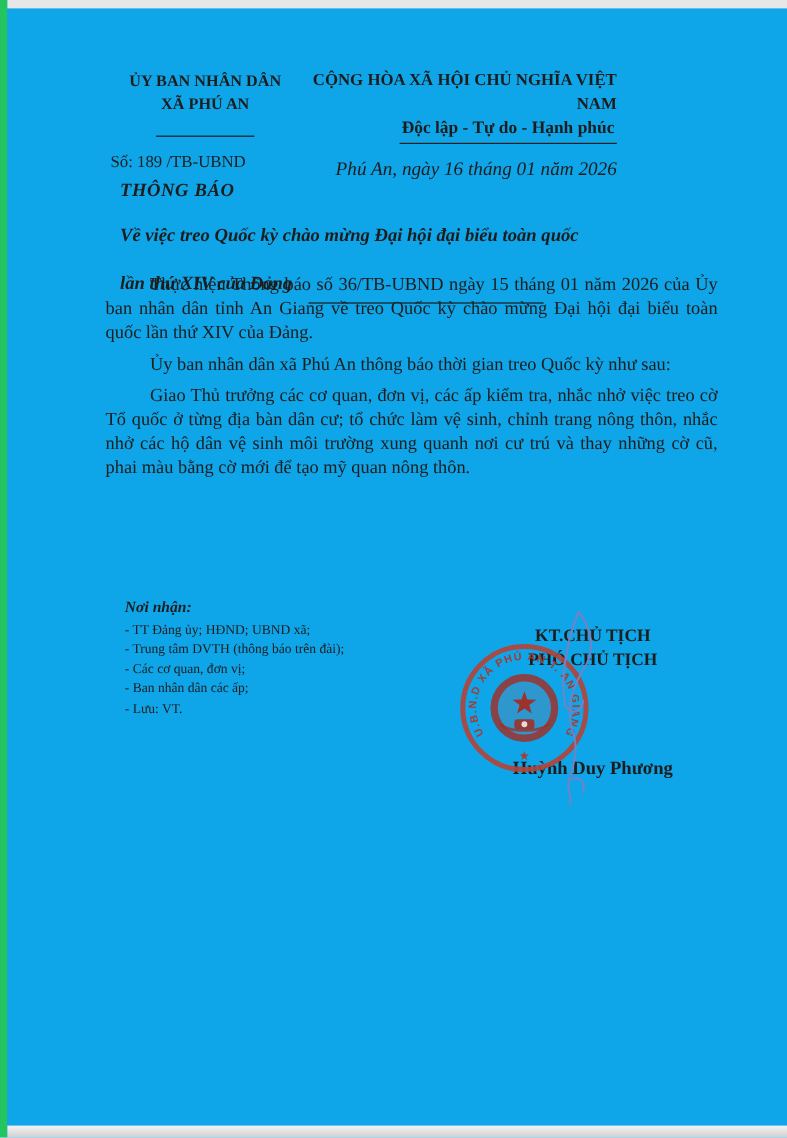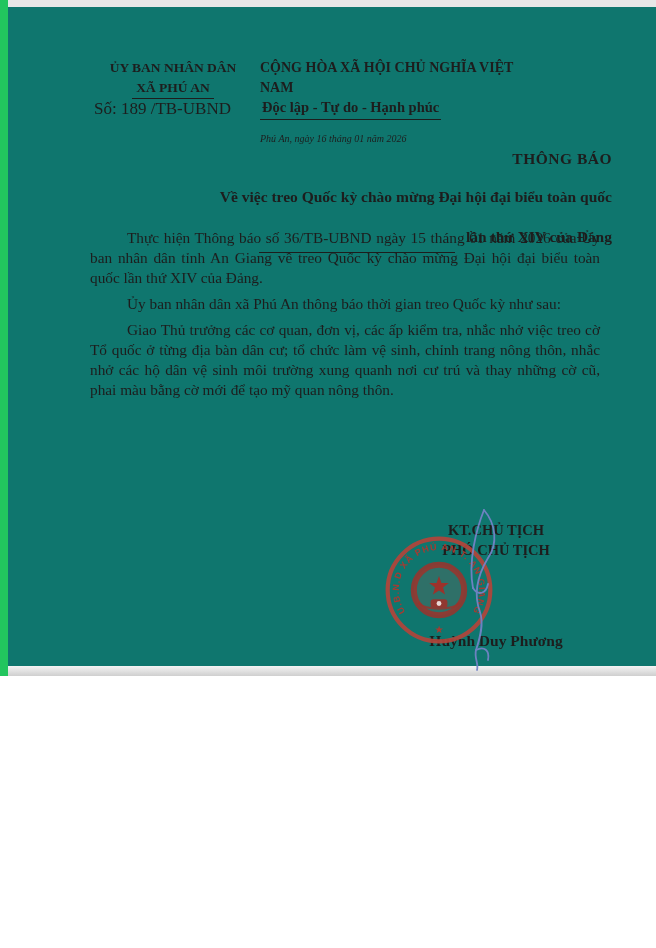--- a/index.html
+++ b/index.html
@@ -1,42 +1,42 @@
 <!DOCTYPE html>
 <html><head>
 <meta charset="utf-8">
 <style>
   html,body{margin:0;padding:0;background:#fff;}
   .page{
     position:relative;
-    width:656px;height:676px;
-    background:#0f766e;
+    width:656px;height:948px;
+    background:#0ea5e9;
     font-family:"Liberation Serif","DejaVu Serif",serif;
     color:#1d1d1d;
     overflow:hidden;
     box-sizing:border-box;
-    border-left:8px solid #22c55e;
+    border-left:6px solid #22c55e;
   }
   .edge-top{position:absolute;top:0;left:0;width:100%;height:7px;background:#e7e7e7;}
   .edge-bottom{position:absolute;bottom:0;left:0;width:100%;height:10px;
     background:linear-gradient(#f4f4f4,#cfcfcf);}
   
   .header{position:absolute;top:58px;left:0;width:100%;}
   .hdr-left{position:absolute;left:70px;width:190px;text-align:center;}
-  .hdr-right{position:absolute;left:252px;width:280px;text-align:left;}
+  .hdr-right{position:absolute;left:228px;width:280px;text-align:right;}
   .hdr-org{font-weight:bold;font-size:13.5px;line-height:1.45;}
   .hdr-org-name{font-weight:bold;font-size:13.5px;display:inline-block;
-    border-bottom:1.5px solid #1d1d1d;padding:0 4px 2px 4px;}
-  .hdr-number{font-size:17px;text-align:left;padding-left:16px;}
+    border-bottom:1.5px solid #1d1d1d;padding:0 4px 18px 4px;}
+  .hdr-number{font-size:14px;text-align:left;margin-top:14px;padding-left:16px;}
   .hdr-nation{font-weight:bold;font-size:14px;line-height:1.4;}
   .hdr-motto{font-weight:bold;font-size:14.5px;display:inline-block;
     border-bottom:1.5px solid #1d1d1d;padding:0 2px 3px 2px;margin-top:2px;}
-  .hdr-date{font-style:italic;font-size:10px;margin-top:13px;}
+  .hdr-date{font-style:italic;font-size:16px;margin-top:13px;}
   
-  .title-block{position:absolute;top:150px;left:94px;width:510px;text-align:right;}
+  .title-block{position:absolute;top:150px;left:94px;width:510px;text-align:left;font-style:italic;}
   .title-main{font-weight:bold;font-size:15.5px;letter-spacing:.5px;}
   .title-sub{font-weight:bold;font-size:15.5px;line-height:1.35;margin-top:19px;}
   .title-rule{width:196px;height:0;border-top:1.3px solid #1d1d1d;margin:4px auto 0 auto;}
   
   .body-text{position:absolute;top:228px;left:82px;width:510px;}
   .body-text p{
     margin:0 0 6px 0;
     font-size:15.3px;line-height:20px;
     text-align:justify;text-indent:37px;
   }
@@ -78,20 +78,28 @@
     <div class="title-sub">lần thứ XIV của Đảng</div>
     <div class="title-rule"></div>
   </div>
 
   <div class="body-text">
     <p>Thực hiện Thông báo số 36/TB-UBND ngày 15 tháng 01 năm 2026 của Ủy ban nhân dân tỉnh An Giang về treo Quốc kỳ chào mừng Đại hội đại biểu toàn quốc lần thứ XIV của Đảng.</p>
     <p>Ủy ban nhân dân xã Phú An thông báo thời gian treo Quốc kỳ như sau:</p>
     <p>Giao Thủ trưởng các cơ quan, đơn vị, các ấp kiểm tra, nhắc nhở việc treo cờ Tổ quốc ở từng địa bàn dân cư; tổ chức làm vệ sinh, chỉnh trang nông thôn, nhắc nhở các hộ dân vệ sinh môi trường xung quanh nơi cư trú và thay những cờ cũ, phai màu bằng cờ mới để tạo mỹ quan nông thôn.</p>
   </div>
 
+  <div class="recipients">
+    <div class="recip-heading">Nơi nhận:</div>
+    <div class="recip-item">- TT Đảng ủy; HĐND; UBND xã;</div>
+    <div class="recip-item">- Trung tâm DVTH (thông báo trên đài);</div>
+    <div class="recip-item">- Các cơ quan, đơn vị;</div>
+    <div class="recip-item">- Ban nhân dân các ấp;</div>
+    <div class="recip-item">- Lưu: VT.</div>
+  </div>
 
   <div class="sig-block">
     <div class="sig-title">KT.CHỦ TỊCH</div>
     <div class="sig-title">PHÓ CHỦ TỊCH</div>
   </div>
 
   <div class="stamp-wrap">
     <svg viewBox="0 0 120 120" width="112" height="112">
       <circle cx="60" cy="60" r="55" fill="none" stroke="#b2443a" stroke-width="4.5" opacity="0.92"></circle>
       <defs>

